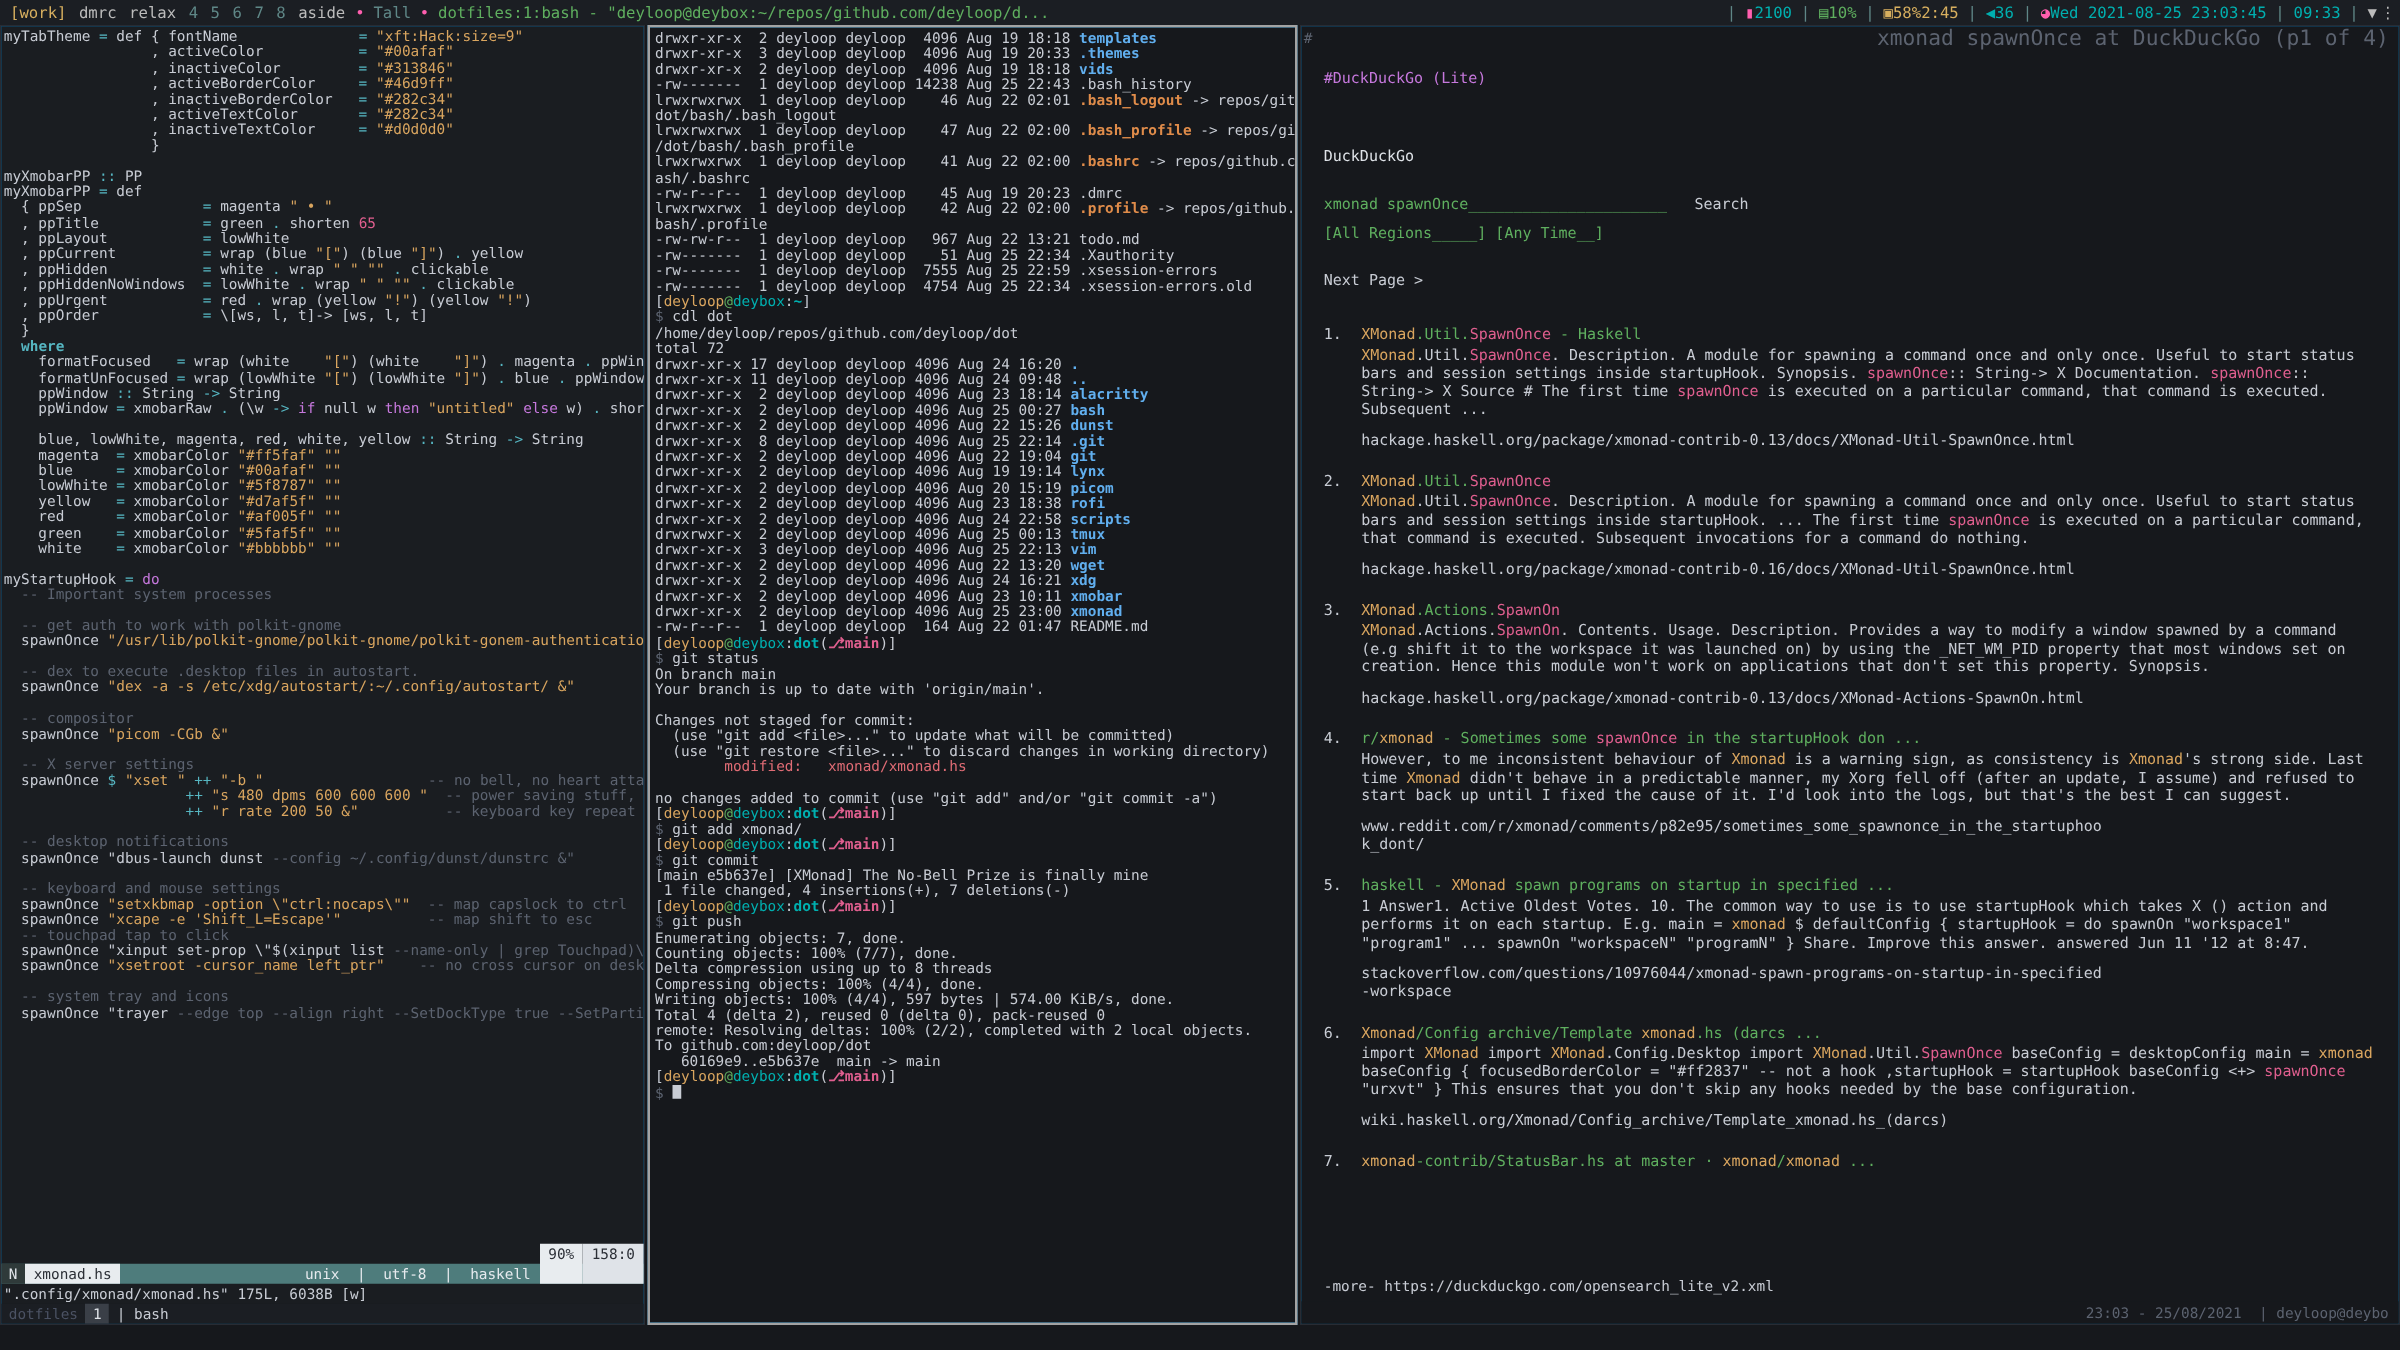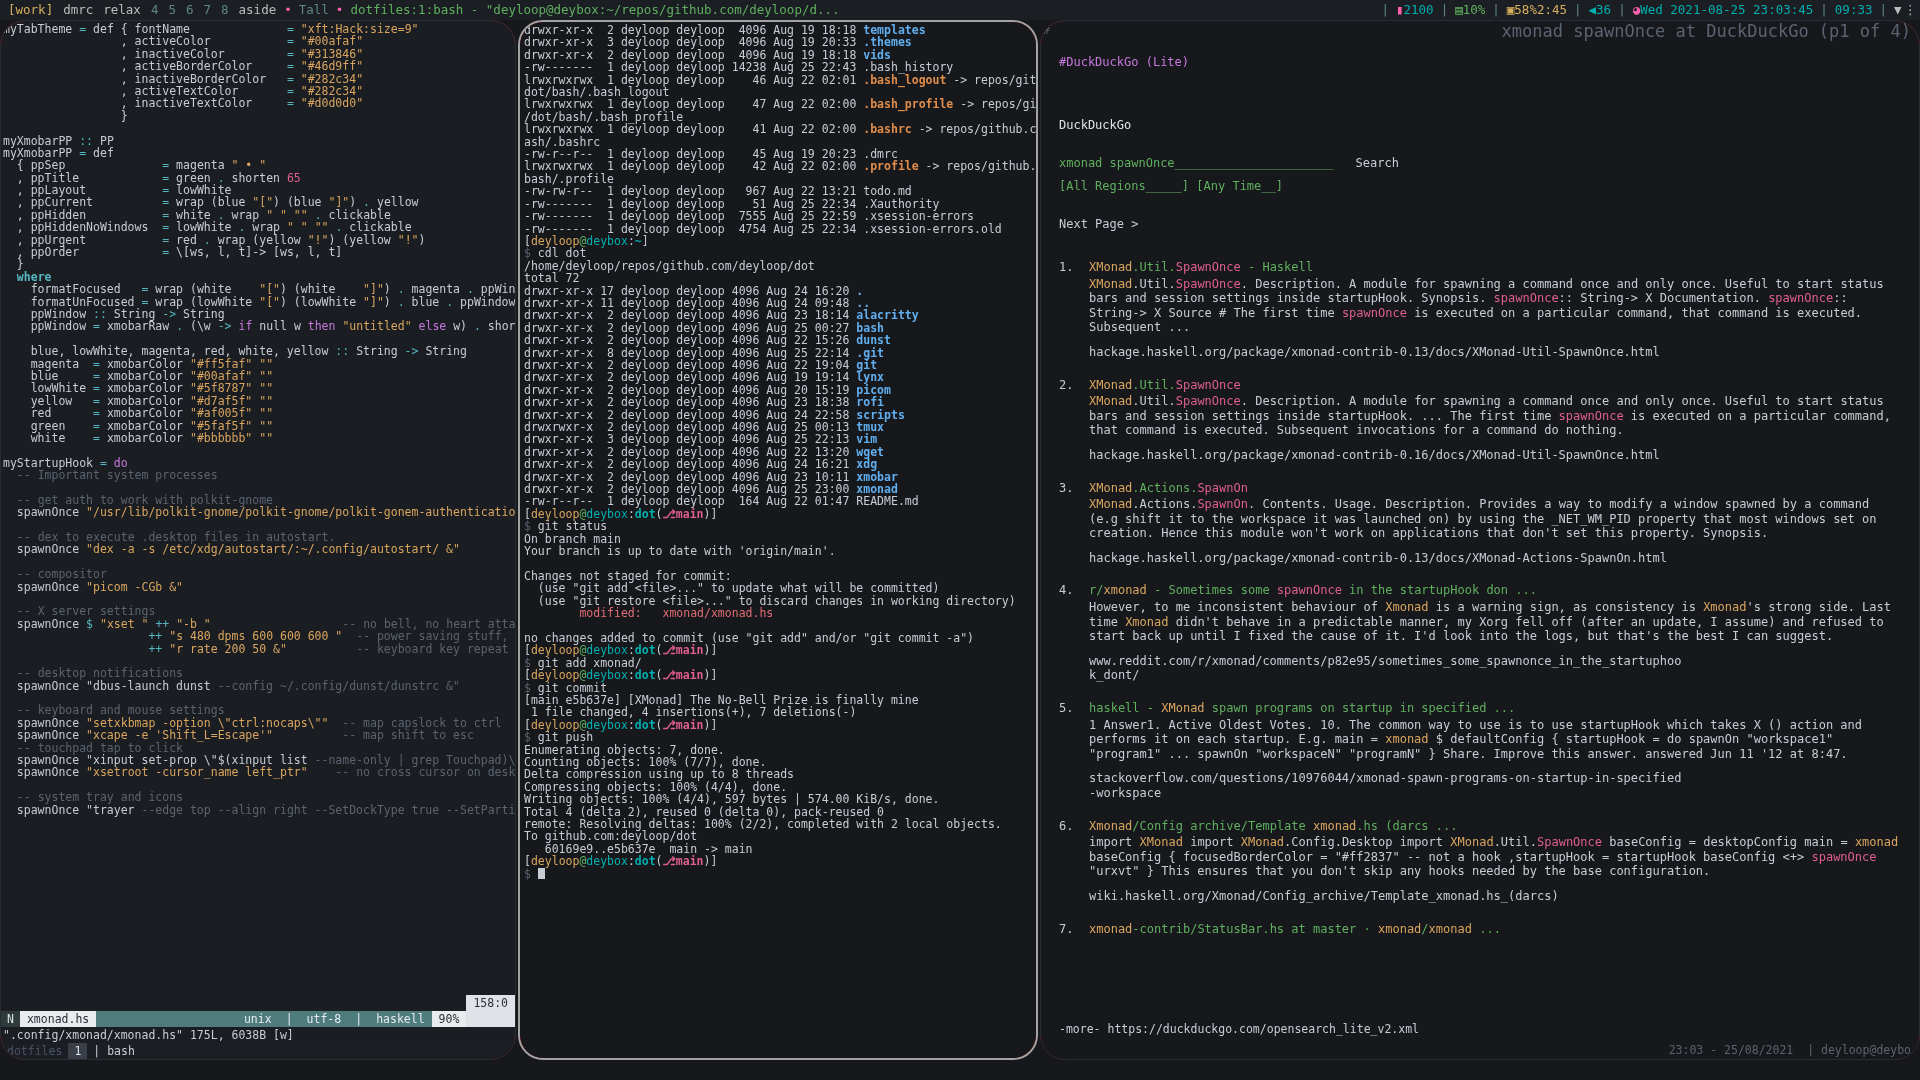--- a/index.html
+++ b/index.html
@@ -28,21 +28,21 @@
   .tray-sep{color:#5f8787;padding:0 7px;}
   .bar-blue{color:#00afaf;}
   .bar-green{color:#5faf5f;}
   .bar-yellow{color:#d7af5f;}
   .bar-mag{color:#ff5faf;}
   .bar-white{color:#bbbbbb;}
   .ico{display:inline-block;}
   .trayico{display:inline-block;width:10px;}
 
   
-  .pane{position:absolute;overflow:hidden;background:#b91c1c;border-radius:25px;}
+  .pane{position:absolute;overflow:hidden;background:#0369a1;}
   .pane-left{left:0;top:20px;width:516px;height:1040px;border:1px solid #282c34;}
   .pane-mid{left:518px;top:20px;width:520px;height:1040px;border:2px solid #a3a3a3;}
   .pane-right{left:1040px;top:20px;width:880px;height:1040px;border:1px solid #282c34;}
 
   
   .vim{position:absolute;inset:0;background:#1a1d21;color:#c8ccd4;
        font-size:11.5px;line-height:12.4px;padding:2px 0 0 2px;white-space:pre;}
   .vim .row{height:12.4px;}
   .hl-kw{color:#c678dd;}
   .hl-where{color:#56b6c2;font-weight:bold;}
@@ -51,21 +51,21 @@
   .hl-num{color:#e05f8f;}
   .hl-cmt{color:#5c6370;}
   .vim-status{position:absolute;left:0;bottom:32px;width:100%;height:16px;
      display:flex;align-items:center;background:#4e7c7c;color:#1a1d21;
      font-size:11.5px;}
   .vs-mode{background:#2f3a3a;color:#dfe3e8;padding:0 6px;height:16px;line-height:16px;}
   .vs-file{background:#e8ecef;color:#2b2f36;padding:0 7px;height:16px;line-height:16px;}
   .vs-fill{flex:1;}
   .vs-right{display:flex;height:16px;align-items:flex-end;}
   .vs-item{padding:0 7px;color:#e6eaee;line-height:16px;}
-  .vs-pct{background:#e8ecef;color:#2b2f36;padding:0 7px;line-height:16px;height:16px;}
+  .vs-pct{background:#e8ecef;color:#2b2f36;padding:0 7px;line-height:16px;height:32px;}
   .vs-pos{background:#dfe3e8;color:#2b2f36;padding:0 7px;line-height:16px;height:32px;}
   .vim-cmdline{position:absolute;left:0;bottom:16px;width:100%;height:16px;
      color:#c8ccd4;font-size:11.5px;line-height:16px;padding-left:2px;}
   .tmux-status{position:absolute;left:0;bottom:0;width:100%;height:16px;
      background:#1b1e23;color:#5c6370;font-size:11.5px;line-height:16px;
      display:flex;align-items:center;}
   .tmux-sess{padding:0 6px;color:#4b5263;}
   .tmux-win{background:#3a3f47;color:#dfe3e8;padding:0 6px;height:16px;line-height:16px;}
   .tmux-winlbl{color:#c8ccd4;padding:0 6px;}
 

